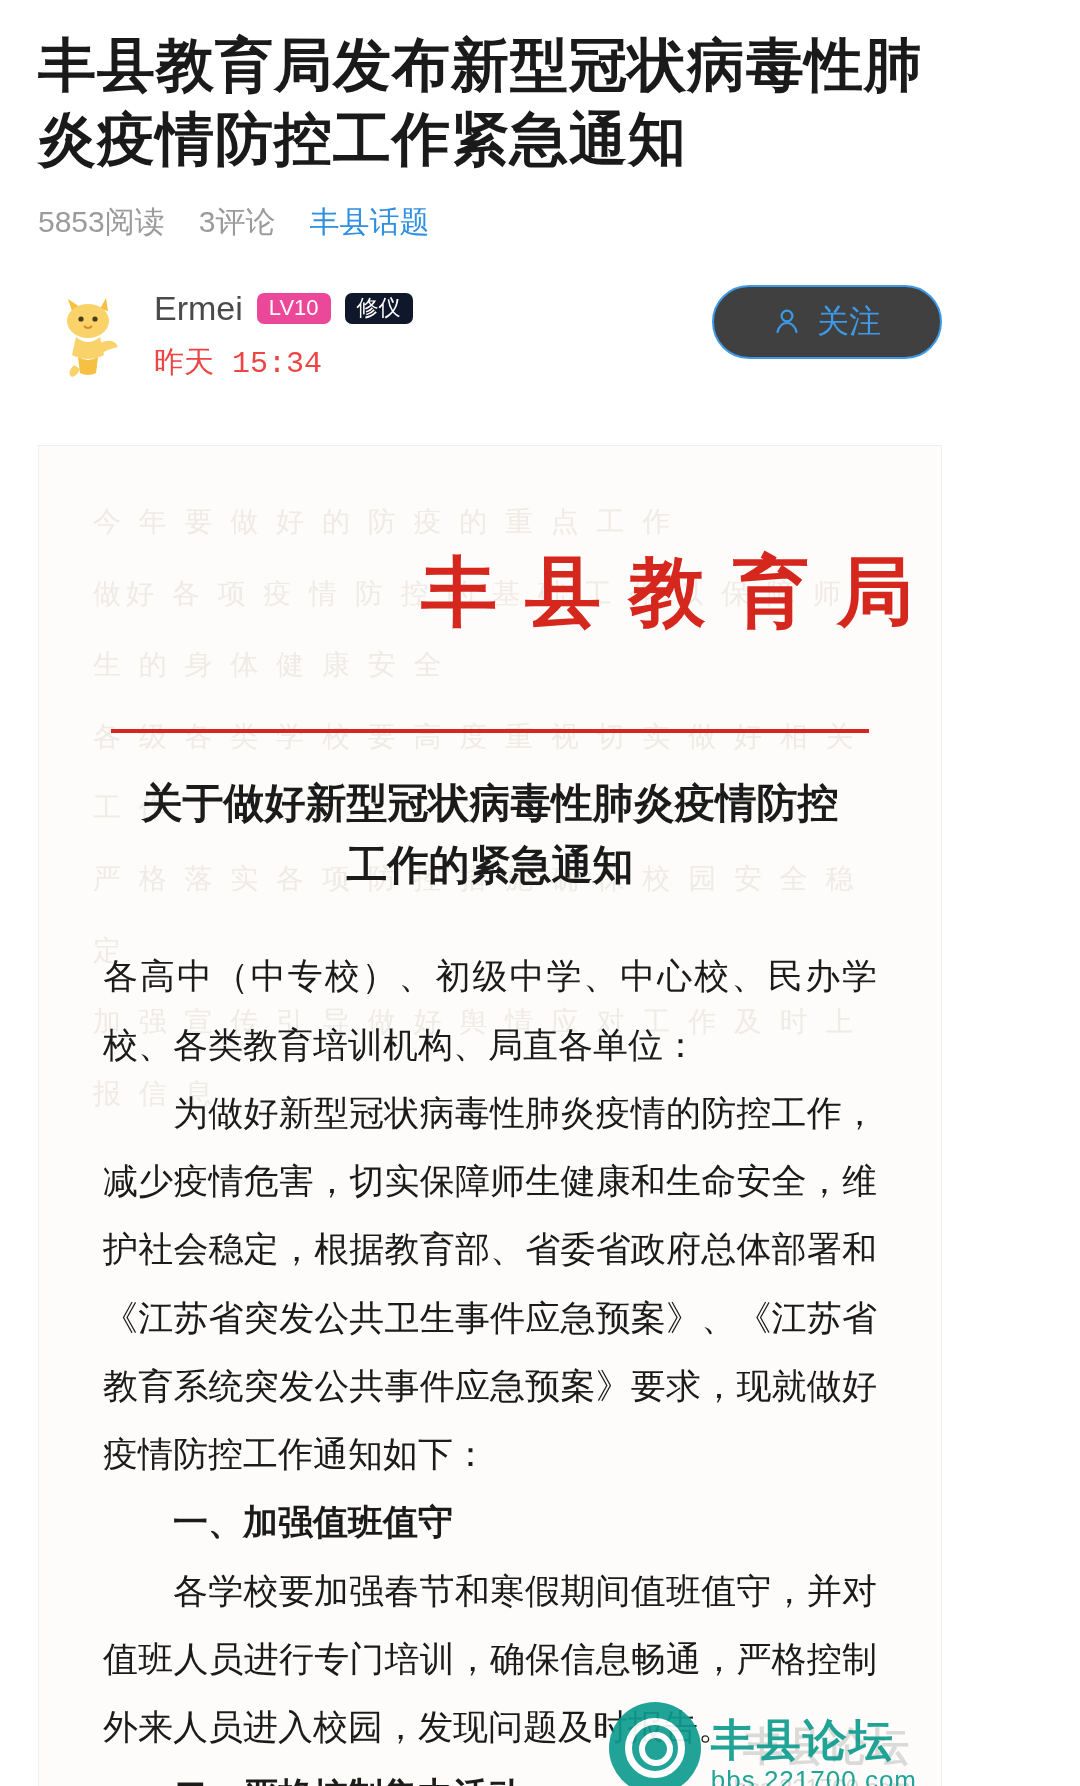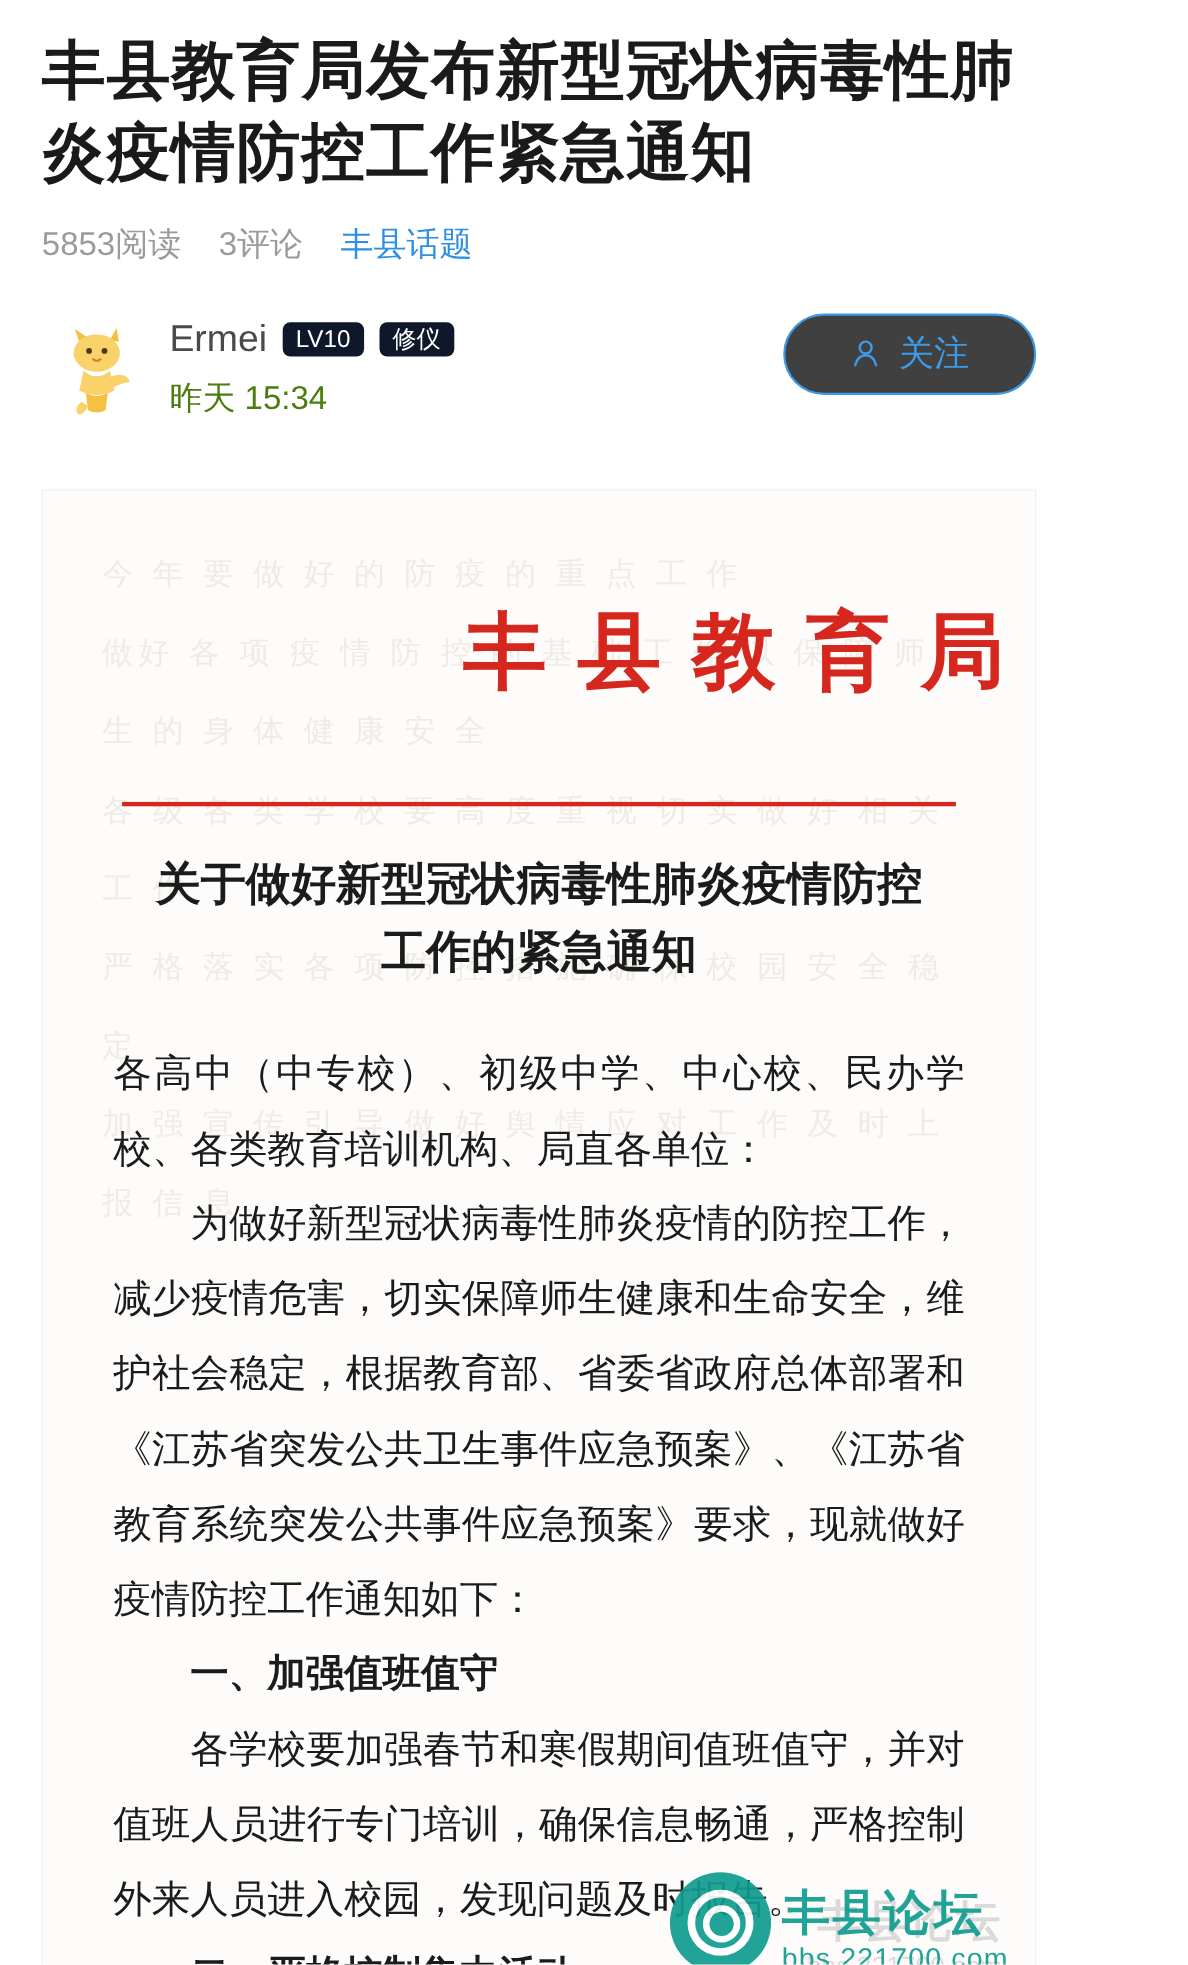--- a/index.html
+++ b/index.html
@@ -70,31 +70,32 @@
     font-weight: 400;
   }
   .badge {
     margin-left: 14px;
     font-size: 22px;
     padding: 4px 12px 5px 12px;
     border-radius: 7px;
     line-height: 1;
   }
   .badge-lv {
-    background: #0f172a;
+    background: #ec4899;
     color: #ffffff;
   }
   .badge-title {
     background: #0f172a;
     color: #ffffff;
   }
   .author-time {
     margin-top: 14px;
     font-size: 30px;
-    color: #4d7c0f;
+    color: #ef4444;
+    font-family: Liberation Mono, monospace;
   }
   .follow-btn {
     position: absolute;
     right: 38px;
     top: 42px;
     width: 230px;
     height: 74px;
     border: 2px solid #3d9ae8;
     border-radius: 40px;
     display: flex;

